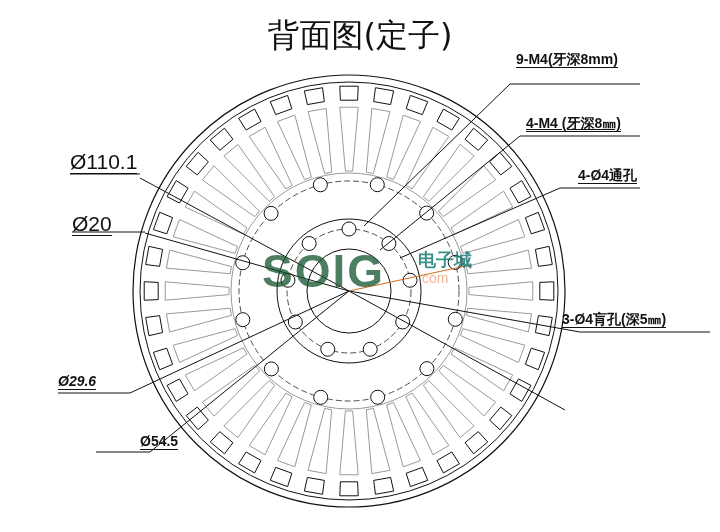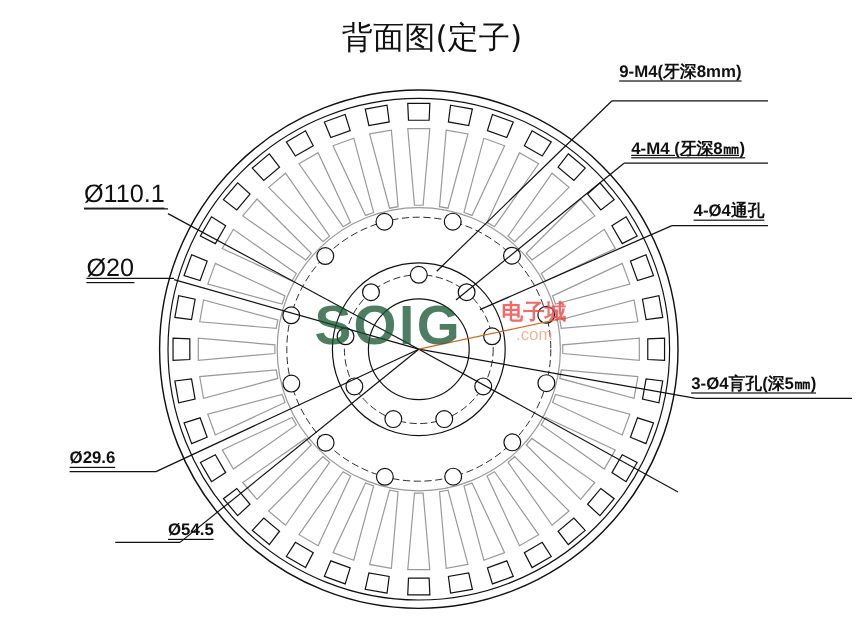--- a/index.html
+++ b/index.html
@@ -1,24 +1,24 @@
 <!DOCTYPE html>
 <html><head>
 <meta charset="utf-8">
 <style>
   html,body{margin:0;padding:0;background:#fff;}
   #canvas{position:relative;width:720px;height:532px;overflow:hidden;background:#fff;font-family:"Liberation Sans",sans-serif;}
-  #title{position:absolute;left:0;width:720px;top:14px;text-align:center;font-size:26px;color:#111;font-family:"DejaVu Sans",sans-serif;}
+  #title{position:absolute;left:0;width:720px;top:14px;text-align:center;font-size:32px;color:#111;font-family:"DejaVu Sans",sans-serif;}
   svg{position:absolute;left:0;top:0;}
   .lbl{position:absolute;font-weight:bold;color:#111;white-space:nowrap;border-bottom:1.5px solid #111;line-height:1.1;font-family:"Liberation Sans",sans-serif;}
   .big{font-size:21px;font-weight:normal;}
   .sm{font-size:14px;}
   #wm{position:absolute;left:262px;top:244px;font-size:46px;font-weight:bold;color:#14532d;opacity:0.75;letter-spacing:2px;font-family:"Liberation Sans",sans-serif;}
-  #wm2{position:absolute;left:418px;top:248px;font-size:18px;font-weight:bold;color:#ef4444;opacity:0.8;}
-  #wm3{position:absolute;left:418px;top:270px;font-size:14px;color:#f0a37a;opacity:0.8;padding-left:12px;}
+  #wm2{position:absolute;left:418px;top:248px;font-size:18px;font-weight:bold;color:#0f766e;opacity:0.8;}
+  #wm3{position:absolute;left:418px;top:270px;font-size:14px;color:#f0a37a;opacity:0.8;}
 </style>
 </head>
 <body>
 
 <div id="canvas">
   <div id="title">背面图(定子)</div>
   <svg id="drw" width="720" height="532">
       <circle cx="349" cy="291" r="216" fill="none" stroke="#111" stroke-width="1.2"></circle>
       <circle cx="349" cy="291" r="209" fill="none" stroke="#111" stroke-width="1"></circle>
       <polygon points="339.7781131222797,86.2075274761923 358.22188687772035,86.2075274761923 357.5920994811931,100.1933548680621 340.4079005188069,100.1933548680621" fill="none" stroke="#111" stroke-width="1"></polygon>
@@ -138,19 +138,19 @@
       <line x1="349" y1="291" x2="565" y2="410" stroke="#111" stroke-width="1"></line>
       <line x1="349" y1="291" x2="470" y2="265" stroke="#d2691e" stroke-width="1"></line>
     </svg>
 
   <div id="wm">SOIG</div>
   <div id="wm2">电子城</div>
   <div id="wm3">.com</div>
 
   <div class="lbl big" style="left:70px;top:150px;">Ø110.1</div>
   <div class="lbl big" style="left:72px;top:212px;">Ø20</div>
-  <div class="lbl sm" style="left:58px;top:374px;">Ø29.6</div>
+  <div class="lbl sm" style="left:58px;top:374px;font-style:italic;">Ø29.6</div>
   <div class="lbl sm" style="left:96px;top:434px;margin-left:44px;">Ø54.5</div>
   <div class="lbl sm" style="left:516px;top:52px;">9-M4(牙深8mm)</div>
   <div class="lbl sm" style="left:526px;top:116px;text-decoration:underline;">4-M4 (牙深8㎜)</div>
   <div class="lbl sm" style="left:560px;top:168px;margin-left:18px;">4-Ø4通孔</div>
-  <div class="lbl sm" style="left:576px;top:312px;">3-Ø4肓孔(深5㎜)</div>
+  <div class="lbl sm" style="left:562px;top:312px;">3-Ø4肓孔(深5㎜)</div>
 </div>
 
 </body></html>

